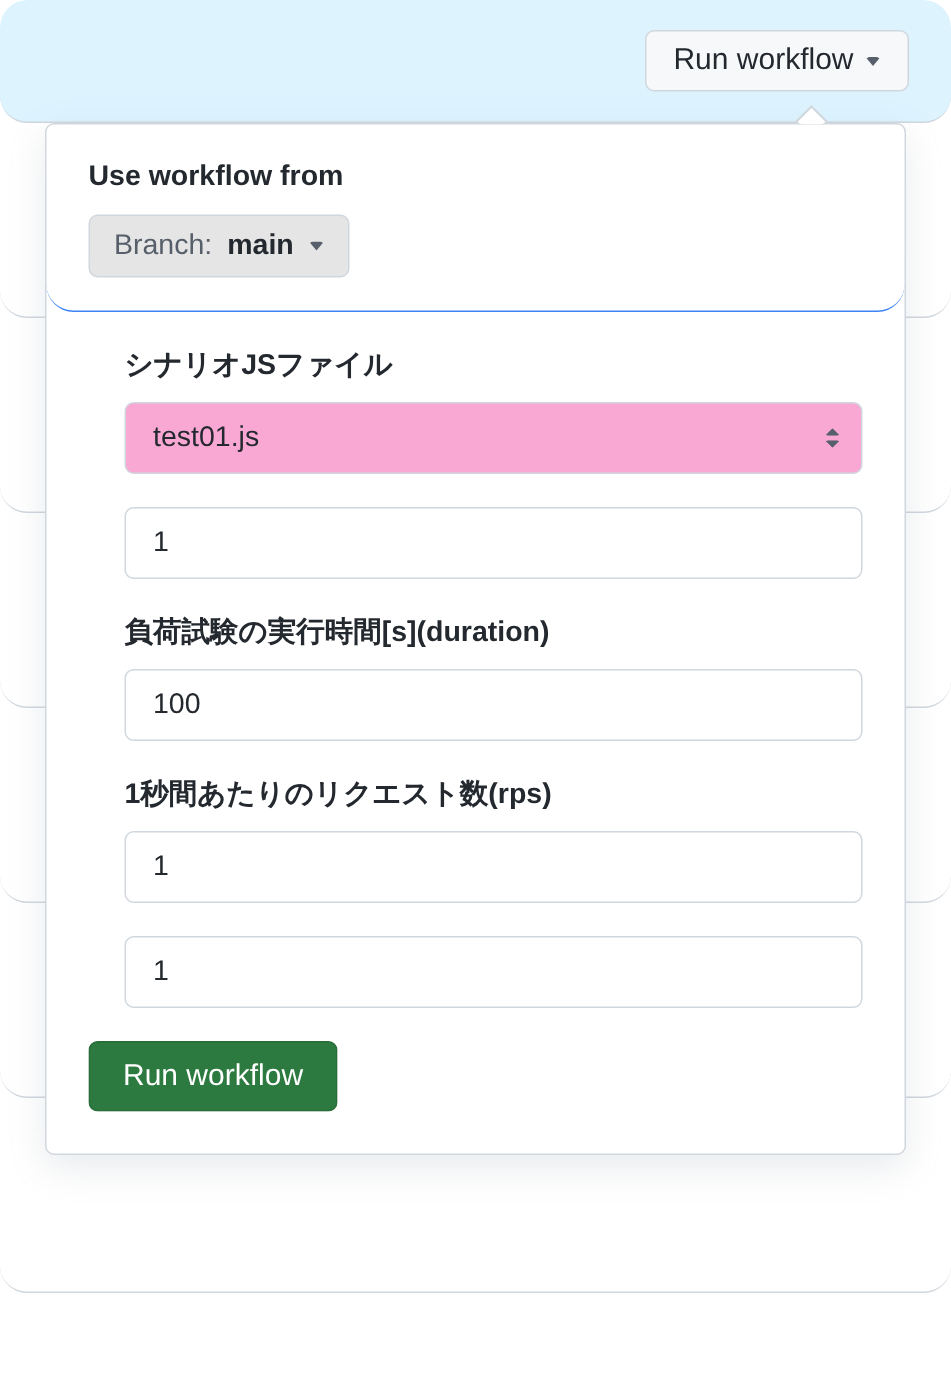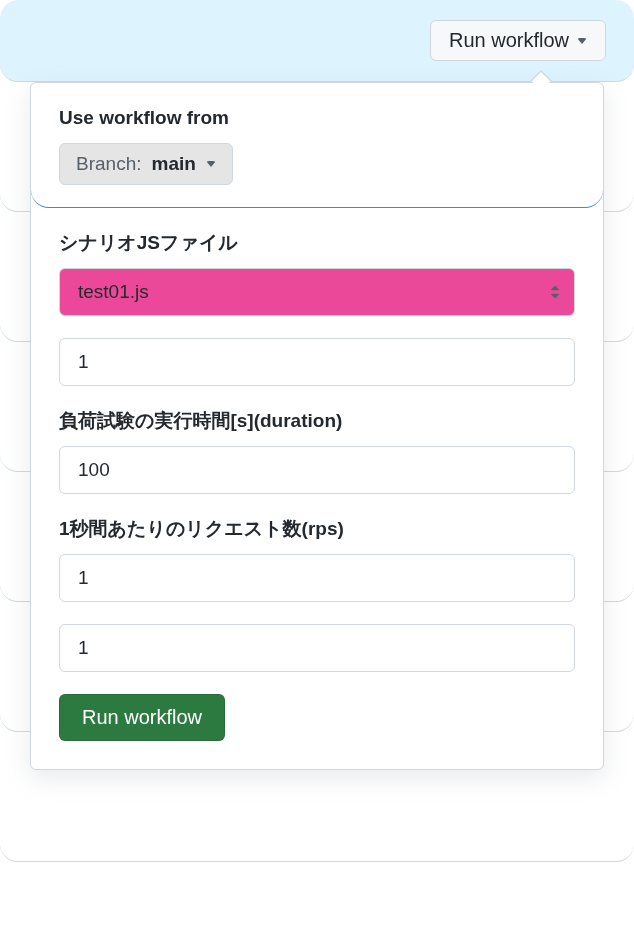--- a/index.html
+++ b/index.html
@@ -104,31 +104,32 @@
     }
     .branch-btn .prefix {
       font-weight: 400;
       color: #57606a;
     }
     .branch-btn .value {
       font-weight: 700;
     }
     .form-group {
       margin-bottom: 22px;
+      margin-left: 24px;
     }
     .form-label {
       font-size: 19px;
       font-weight: 600;
       color: #24292f;
       margin-bottom: 12px;
       display: block;
     }
     .form-select {
       position: relative;
-      background: #ec4899;
+      background: #f9a8d4;
       border: 1px solid #d0d7de;
       border-radius: 6px;
       padding: 12px 40px 12px 18px;
       font-size: 19px;
       color: #24292f;
       width: 100%;
       cursor: pointer;
     }
     .select-arrows {
       position: absolute;

